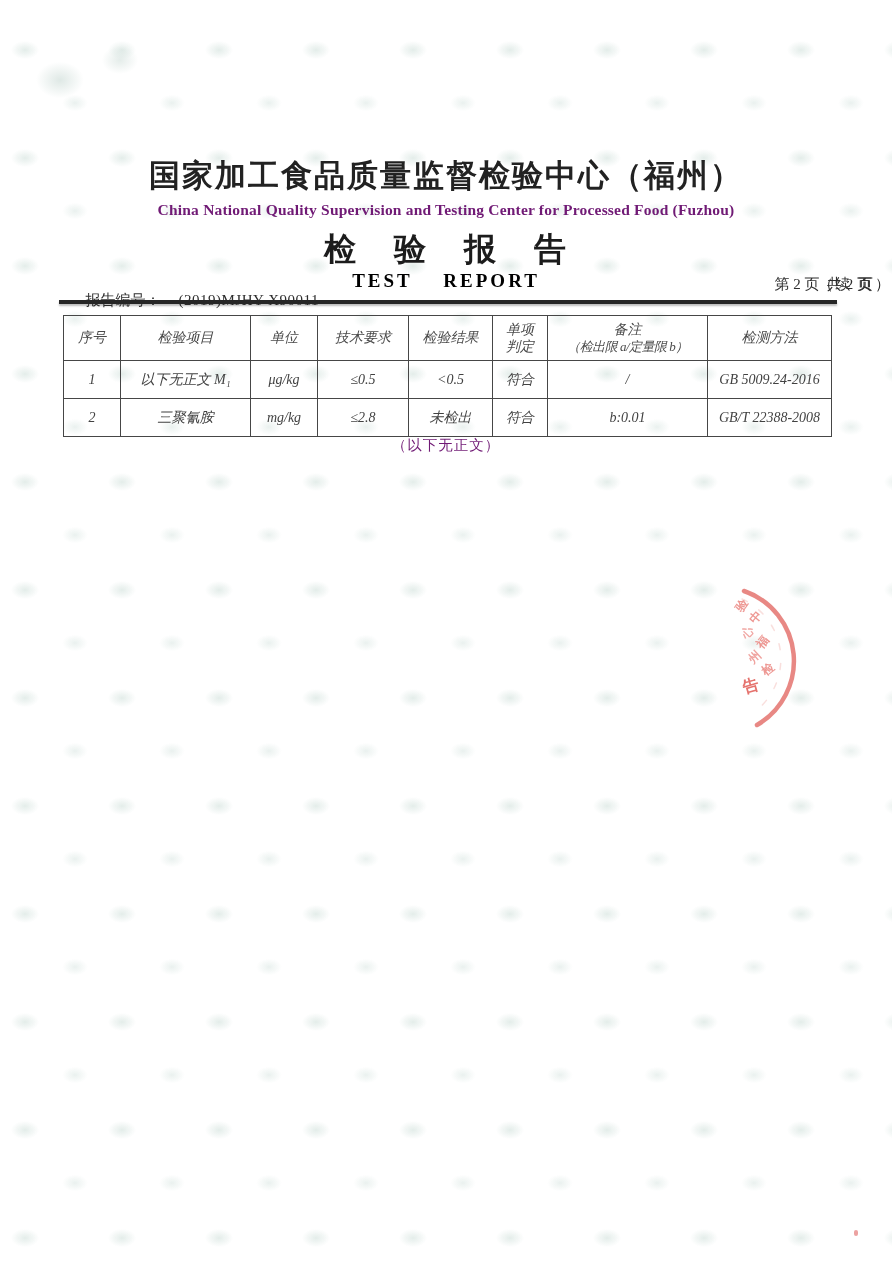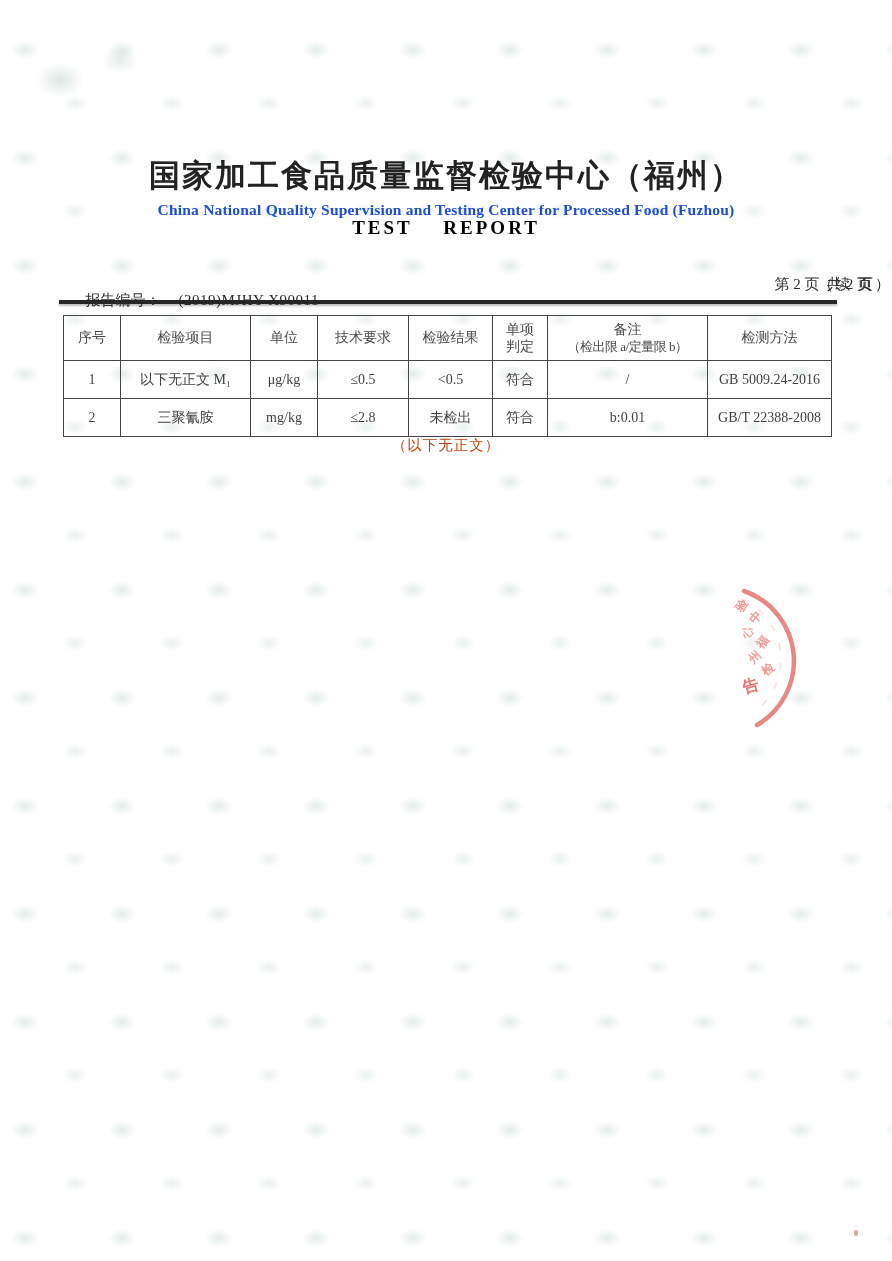--- a/index.html
+++ b/index.html
@@ -28,21 +28,21 @@
       radial-gradient(ellipse 34px 26px at 60px 55px, rgba(196,214,208,0.55), rgba(196,214,208,0) 70%),
       radial-gradient(ellipse 26px 20px at 120px 35px, rgba(196,214,208,0.45), rgba(196,214,208,0) 70%);
     pointer-events:none;
   }
 
   .header{position:absolute;left:0;top:140px;width:100%;text-align:center;}
   .org-cn{
     font-size:31px;font-weight:bold;letter-spacing:2px;color:#222;
   }
   .org-en{
-    margin-top:4px;font-size:15.5px;font-weight:bold;color:#1d4ed8;letter-spacing:0.2px;
+    margin-top:4px;font-size:15.5px;font-weight:bold;color:#701a75;letter-spacing:0.2px;
   }
   .title-cn{
     margin-top:9px;font-size:32px;font-weight:bold;color:#1c1c1c;
     word-spacing:26px;letter-spacing:2px;white-space:pre;
   }
   .title-en{
     margin-top:-2px;font-size:19px;font-weight:bold;color:#000000;
     letter-spacing:3px;white-space:pre;
   }
 
@@ -54,37 +54,37 @@
 
   .rule{
     position:absolute;left:59px;top:285px;width:778px;height:4px;
     background:#262626;box-shadow:0 2px 2px rgba(40,40,40,0.3);
   }
 
   table.results{
     position:absolute;left:63px;top:300px;
     border-collapse:collapse;table-layout:fixed;
     width:768px;
-    font-size:14px;color:#3d3d3d;
+    font-size:14px;color:#3d3d3d;font-style:italic;
   }
   table.results th,table.results td{
     border:1.6px solid #464646;
     text-align:center;vertical-align:middle;
     padding:0 2px;
     font-weight:normal;
     overflow:hidden;
   }
   table.results thead th{height:44px;line-height:1.25;color:#4a4a4a;}
   table.results tbody td{height:37px;color:#424242;}
   td.item-cell{text-align:left;padding-left:13px;}
   .th-sub{font-size:13px;letter-spacing:-0.5px;white-space:nowrap;}
 
   .footnote{
     position:absolute;left:0;top:421px;width:100%;text-align:center;
-    font-size:14.5px;color:#c2410c;letter-spacing:1px;
+    font-size:14.5px;color:#701a75;letter-spacing:1px;
   }
 
   
   .stamp{position:absolute;left:630px;top:558px;width:185px;height:170px;pointer-events:none;}
   .stamp svg{position:absolute;left:0;top:0;}
   .stamp-char{
     position:absolute;font-size:12px;color:#ec8d88;font-weight:bold;
     font-family:"Liberation Serif","DejaVu Serif",serif;opacity:0.9;
   }
   .stamp-char.c0{left:106px;top:24px;transform:rotate(-55deg);}
@@ -105,20 +105,21 @@
 </style>
 </head>
 <body>
 
 <div class="page">
   <div class="corner-smudge"></div>
 
   <div class="header">
     <div class="org-cn">国家加工食品质量监督检验中心（福州）</div>
     <div class="org-en">China National Quality Supervision and Testing Center for Processed Food (Fuzhou)</div>
+    <div class="title-cn">检 验 报 告</div>
     <div class="title-en">TEST    REPORT</div>
   </div>
 
   <div class="meta-row">
     <div class="meta-left">
       <span>报告编号：</span><span class="report-no">(2019)MJHY-X90011</span>
     </div>
     <div class="meta-center">（续 页）</div>
     <div class="meta-right">第 2 页  共 2 页</div>
   </div>

